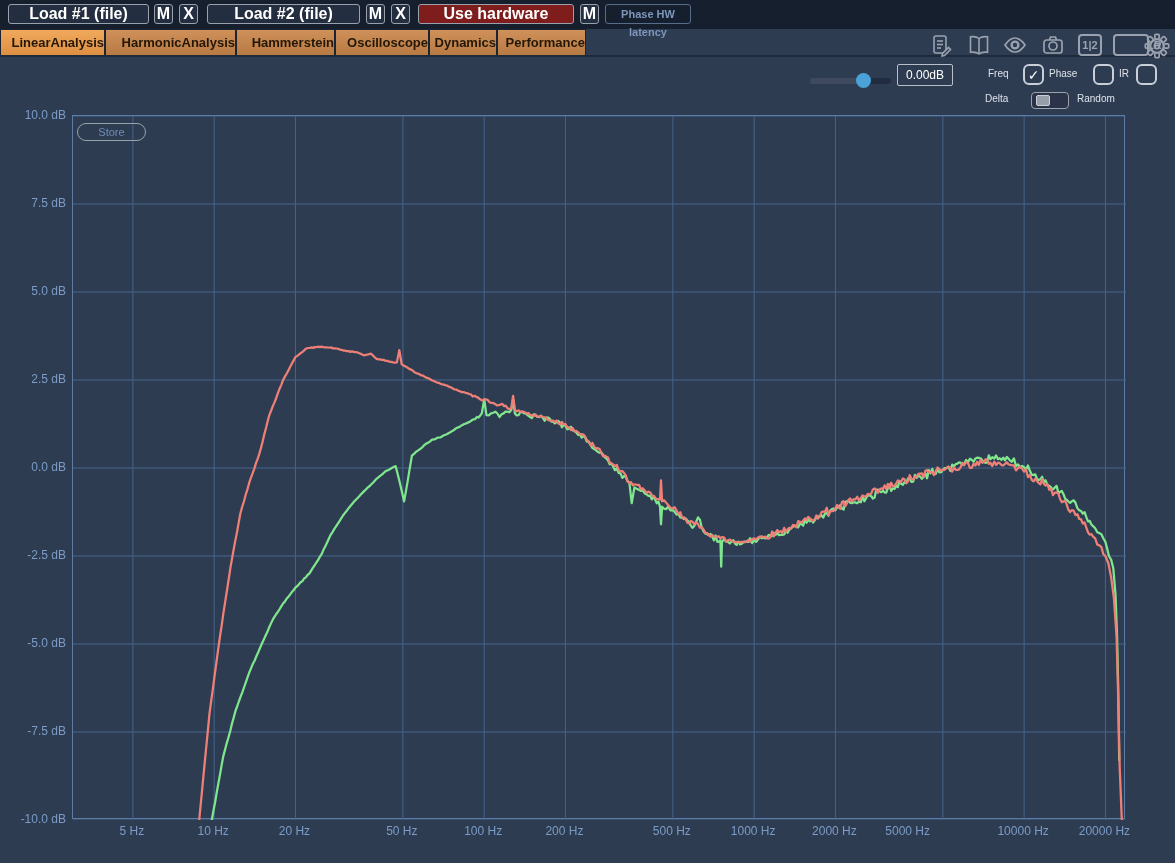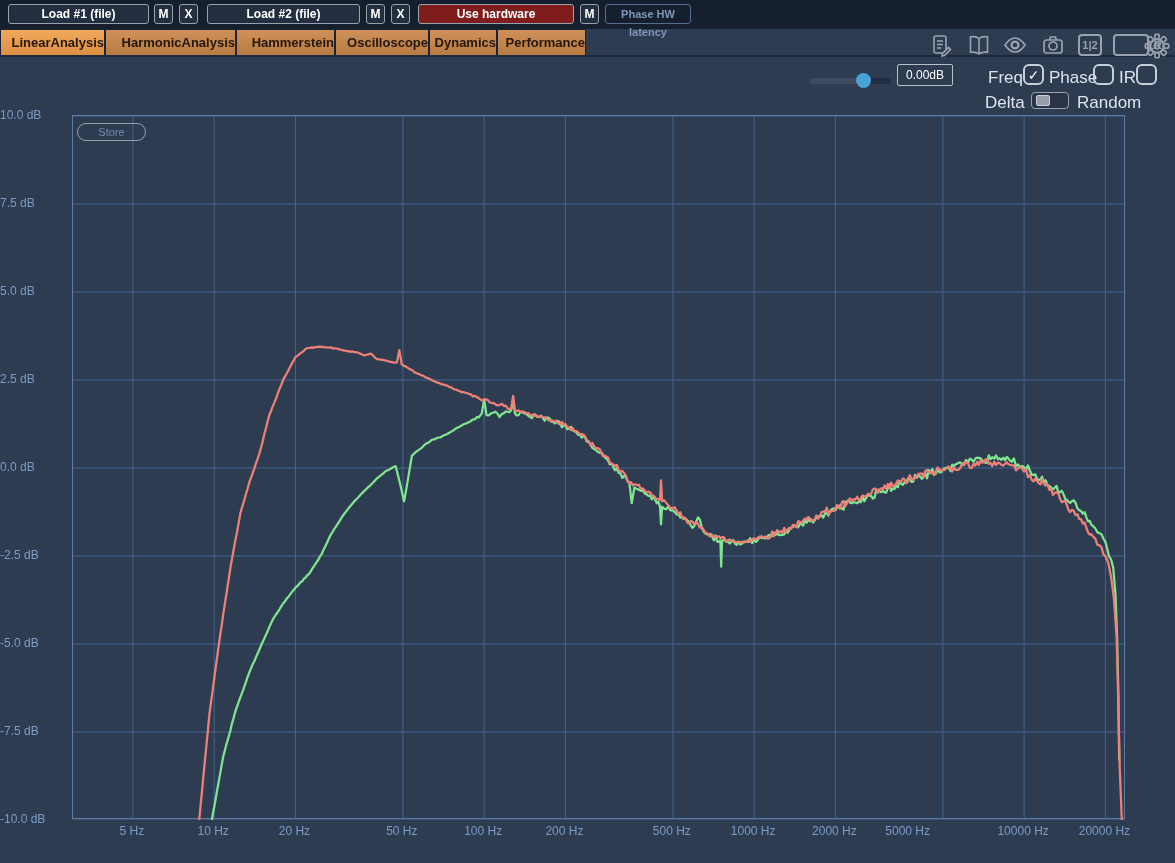--- a/index.html
+++ b/index.html
@@ -4,21 +4,21 @@
 <style>
   * { margin:0; padding:0; box-sizing:border-box; }
   html,body { width:1175px; height:863px; overflow:hidden; }
   body { background:#2e3c52; font-family:"Liberation Sans", sans-serif; position:relative; }
 
   
   .topbar { position:absolute; left:0; top:0; width:1175px; height:29px; background:#151f2d; }
   .tb-btn {
     position:absolute; top:4px; height:20px; background:#232e40;
     border:1px solid #99a1ad; border-radius:3px; color:#ffffff;
-    font-size:12px; font-weight:bold; text-align:center; line-height:18px; cursor:pointer;
+    font-size:16px; font-weight:bold; text-align:center; line-height:18px; cursor:pointer;
   }
   .tb-btn.green { background:#7f1d1d; }
   .tb-btn.disabled { background:transparent; border-color:#55active6d8c; border-color:#566d8c; color:#7e96ba; font-size:11px; font-weight:bold; }
   .tb-small { width:19px; }
 
   
   .tabstrip { position:absolute; left:0; top:29px; width:1175px; height:28px; border-bottom:2px solid #1e2939; }
   .tab {
     position:absolute; top:0; height:26px; line-height:26px; text-align:right;
     font-size:13px; font-weight:600; color:#241708; cursor:pointer;
@@ -28,42 +28,42 @@
 
   
   .icon-btn { position:absolute; top:33px; width:26px; height:24px; cursor:pointer; }
   .icon-btn svg { width:100%; height:100%; }
   .boxicon {
     position:absolute; top:34px; width:24px; height:22px; border:2px solid #9aa2af; border-radius:4px;
     color:#9aa2af; font-size:11px; font-weight:bold; text-align:center; line-height:18px; cursor:pointer;
   }
 
   
-  .ctl-label { position:absolute; color:#dde3ec; font-size:17px; }
+  .ctl-label { position:absolute; color:#dde3ec; font-size:10px; }
   .checkbox {
     position:absolute; width:21px; height:21px; border:2px solid #c9cfd8; border-radius:6px;
     color:#ffffff; font-size:14px; text-align:center; line-height:18px; cursor:pointer; background:transparent;
   }
   .slider-track { position:absolute; left:810px; top:78px; width:81px; height:6px; border-radius:3px;
     background:linear-gradient(to right,#3f4a5e 0 66%,#222c40 66%); cursor:pointer; }
   .slider-thumb { position:absolute; left:-8px; top:-5px; width:15px; height:15px; border-radius:50%;
     background:#4aa3d8; }
   .value-box { position:absolute; left:897px; top:64px; width:56px; height:22px;
     border:1px solid #b9bfc9; border-radius:2px; background:transparent; color:#ffffff;
     font-size:12px; text-align:center; line-height:20px; font-family:"Liberation Sans",sans-serif; }
   .toggle { position:absolute; left:1031px; top:92px; width:38px; height:17px;
     border:1px solid #9aa2ae; border-radius:4px; background:#2a3347; cursor:pointer; }
   .toggle-handle { position:absolute; left:4px; top:2px; width:14px; height:11px; border-radius:2px;
     background:#969eaa; border:1px solid #c9cfd8; }
 
   
   .plot { position:absolute; left:72px; top:115px; width:1053px; height:704px;
     border:1px solid #5c7ca6; cursor:crosshair; }
   .plot svg { position:absolute; left:0; top:0; }
-  .ytick { position:absolute; left:0; width:66px; text-align:left; color:#7b9cc6; font-size:12px; }
+  .ytick { position:absolute; left:0; width:66px; text-align:right; color:#7b9cc6; font-size:12px; }
   .xtick { position:absolute; top:824px; width:80px; text-align:center; color:#7b9cc6; font-size:12px; }
   .store-btn { position:absolute; left:77px; top:123px; width:69px; height:18px;
     border:1px solid #98a1ac; border-radius:9px; background:transparent;
     color:#6e8cb4; font-size:11px; text-align:center; line-height:16px; cursor:pointer; }
 </style>
 </head>
 <body>
 
 <div class="topbar">
   <div class="tb-btn" style="left:8px;width:141px;">Load #1 (file)</div>

